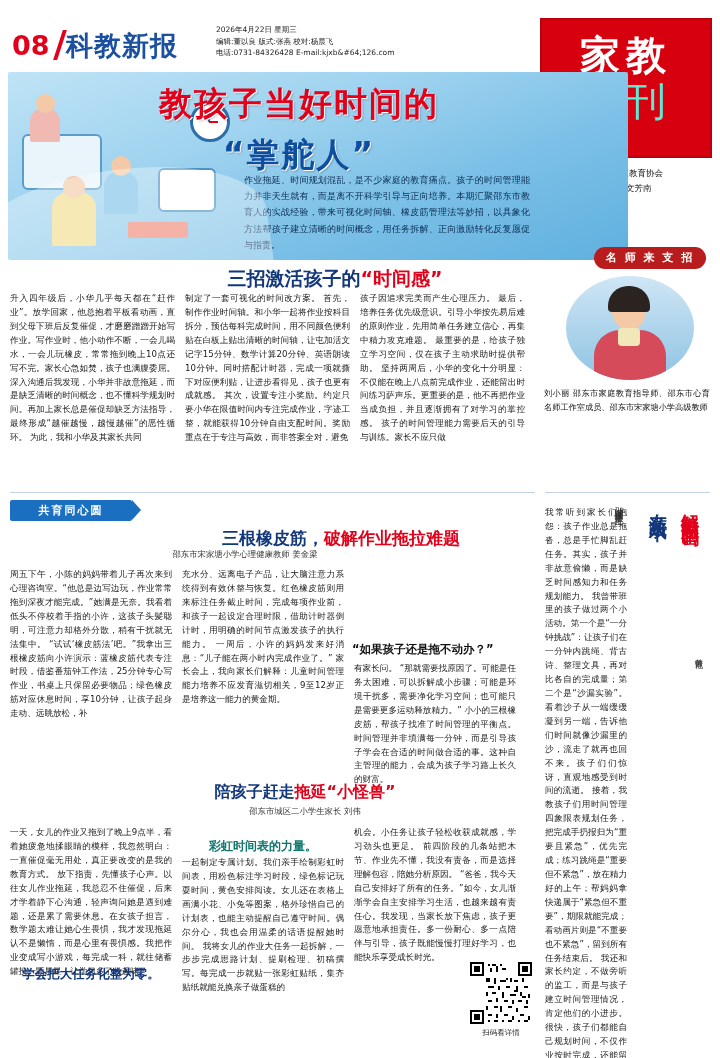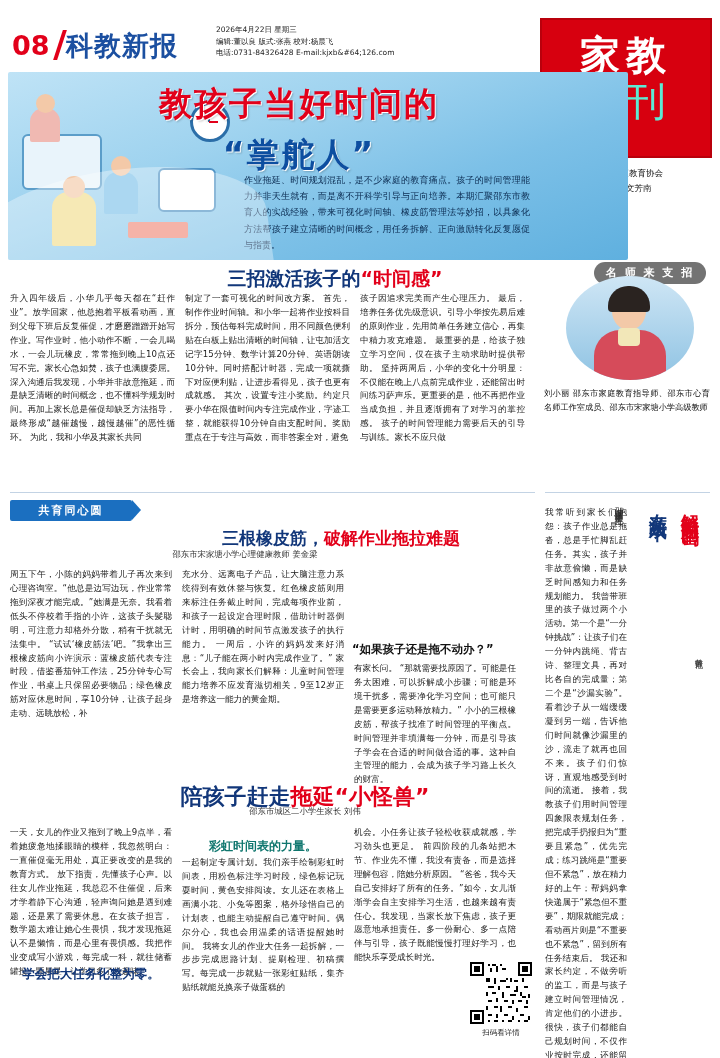--- a/index.html
+++ b/index.html
@@ -46,40 +46,40 @@
   .clock:after{content:"";position:absolute;left:16px;top:16px;width:9px;height:2px;background:#e2001a;}
 
   
   .sec-h1{position:absolute;font-weight:bold;}
   .h-three{left:150px;top:266px;width:370px;text-align:center;font-size:19px;color:#12377a;font-weight:bold;}
   .h-three .red{color:#e2001a;}
 
   .col-text{position:absolute;font-size:8.6px;line-height:1.62;color:#1a1a1a;text-align:justify;}
 
   
-  .ms-badge{position:absolute;right:14px;top:247px;width:112px;height:22px;background:#737373;color:#fff;
-     border-radius:11px;text-align:center;line-height:22px;font-size:11px;font-weight:bold;letter-spacing:2px;margin-top:15px;}
+  .ms-badge{position:absolute;right:14px;top:247px;width:112px;height:22px;background:#b91c1c;color:#fff;
+     border-radius:11px;text-align:center;line-height:22px;font-size:11px;font-weight:bold;letter-spacing:2px;}
   .portrait{position:absolute;right:26px;top:276px;width:128px;height:104px;border-radius:50%;overflow:hidden;
      background:linear-gradient(180deg,#cfe6f5,#8fc3e3);}
   .portrait .head{position:absolute;left:46px;top:16px;width:34px;height:38px;border-radius:50%;background:#f3c9a8;}
   .portrait .hair{position:absolute;left:42px;top:10px;width:42px;height:26px;border-radius:20px 20px 4px 4px;background:#2a2320;}
   .portrait .body{position:absolute;left:28px;top:54px;width:72px;height:52px;border-radius:26px 26px 0 0;background:#d64b5a;}
   .portrait .scarf{position:absolute;left:52px;top:52px;width:22px;height:18px;background:#f2e7b8;border-radius:4px;}
   .bio{position:absolute;right:10px;top:386px;width:166px;font-size:8.2px;line-height:1.75;color:#111;text-align:justify;}
 
   
   .banner{position:absolute;left:10px;top:500px;width:122px;height:21px;background:#1b6fc0;color:#fff;
      font-size:11px;font-weight:bold;text-align:center;line-height:21px;letter-spacing:2px;border-radius:2px;}
   .banner:after{content:"";position:absolute;right:-9px;top:0;border-left:9px solid #1b6fc0;border-top:10.5px solid transparent;border-bottom:10.5px solid transparent;}
 
   .h-rubber{position:absolute;left:30px;top:527px;width:430px;text-align:right;font-size:17px;font-weight:bold;color:#12377a;}
   .h-rubber .red{color:#e2001a;}
   .byline{position:absolute;font-size:8.4px;color:#333;text-align:center;}
 
-  .h-drag{position:absolute;left:140px;top:782px;width:330px;text-align:center;font-size:22px;font-weight:bold;color:#12377a;}
+  .h-drag{position:absolute;left:140px;top:782px;width:330px;text-align:center;font-size:16px;font-weight:bold;color:#12377a;}
   .h-drag .red{color:#e2001a;}
 
   .h-color{position:absolute;left:140px;top:840px;width:330px;text-align:center;font-size:12px;font-weight:bold;color:#0f766e;}
   .h-task{position:absolute;left:140px;top:940px;width:330px;text-align:center;font-size:12.5px;font-weight:bold;color:#12377a;}
   .h-howif{position:absolute;left:352px;top:642px;width:150px;font-size:11.5px;font-weight:bold;color:#111;}
 
   
   .vtitle{position:absolute;right:14px;top:500px;width:74px;height:148px;}
   .vtitle .vt{writing-mode:vertical-rl;text-orientation:upright;font-size:18px;font-weight:bold;color:#12377a;letter-spacing:3px;}
   .vtitle .vt.red{color:#e2001a;}

